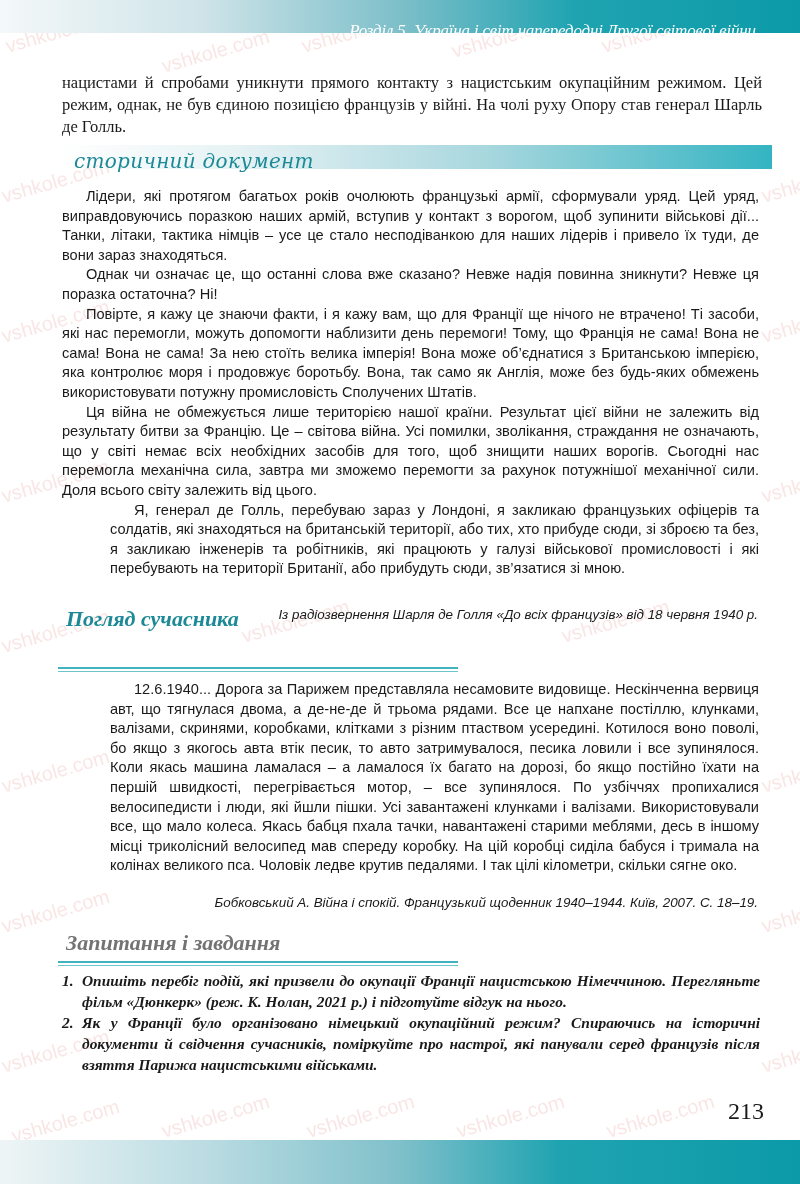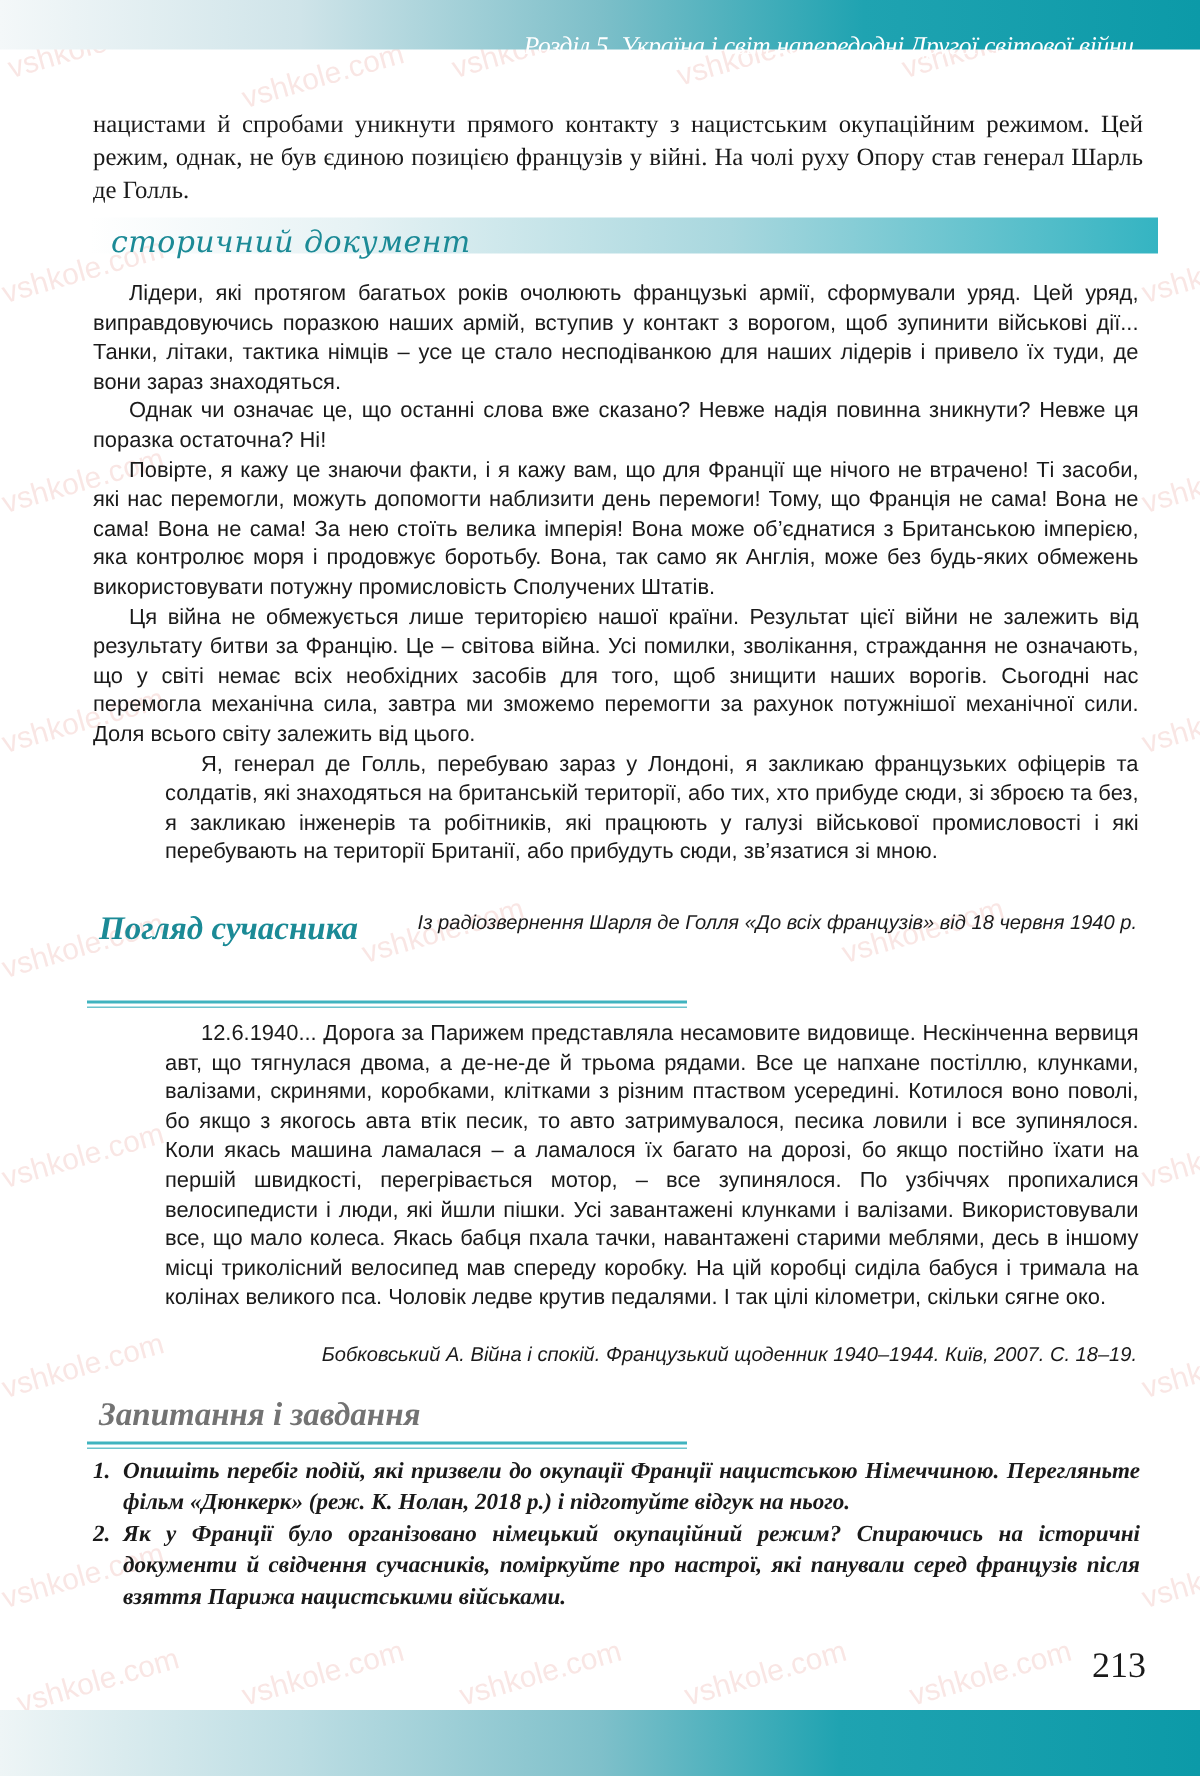--- a/index.html
+++ b/index.html
@@ -146,21 +146,21 @@
   </div>
   <div class="source contemp-source">Бобковський А. Війна і спокій. Французький щоденник 1940–1944. Київ, 2007. С. 18–19.</div>
 </section>
 
 <section>
   <h2 class="section-head tasks-head">Запитання і завдання</h2>
   <div class="rule tasks-rule"></div>
   <ol class="tasks">
     <li>
       <span class="num">1.</span>
-      <span class="txt">Опишіть перебіг подій, які призвели до окупації Франції нацистською Німеччиною. Перегляньте фільм «Дюнкерк» (реж. К. Нолан, 2018 р.) і підготуйте відгук на нього.</span>
+      <span class="txt">Опишіть перебіг подій, які призвели до окупації Франції нацистською Німеччиною. Перегляньте фільм «Дюнкерк» (реж. К. Нолан, 2021 р.) і підготуйте відгук на нього.</span>
     </li>
     <li class="last-item">
       <span class="num">2.</span>
       <span class="txt">Як у Франції було організовано німецький окупаційний режим? Спираючись на історичні документи й свідчення сучасників, поміркуйте про настрої, які панували серед французів після взяття Парижа нацистськими військами.</span>
     </li>
   </ol>
 </section>
 
 <div class="page-number">213</div>
 <footer class="bottom-band"></footer>

